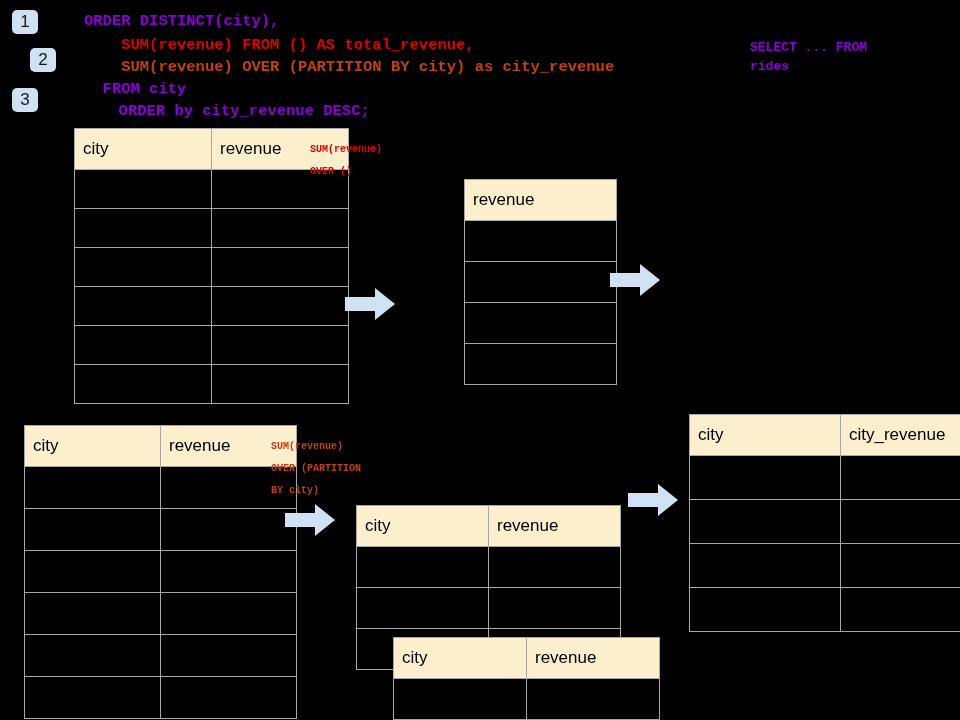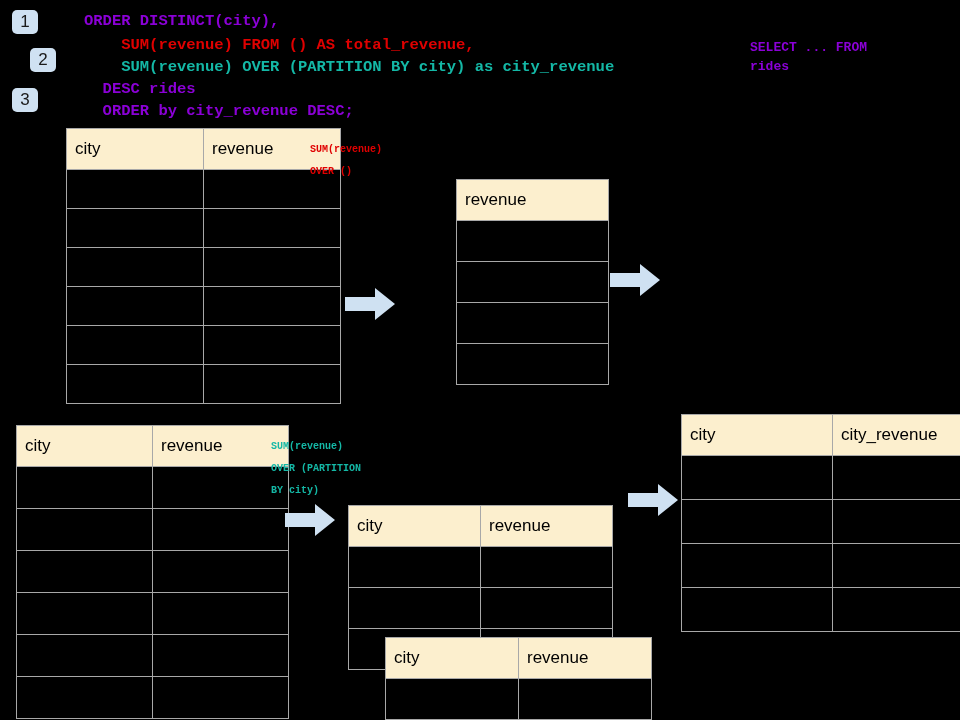--- a/index.html
+++ b/index.html
@@ -11,29 +11,29 @@
   .badge{position:absolute;background:#cfe1f2;color:#1a1a1a;border-radius:5px;
          font-family:"Liberation Sans",sans-serif;font-size:17px;
          display:flex;align-items:center;justify-content:center;}
 
   
   .sql{position:absolute;font-family:"Liberation Mono",monospace;
        font-size:15.5px;font-weight:bold;white-space:pre;line-height:21.5px;
        letter-spacing:0px;}
   .c-purple{color:#8B00D7;}
   .c-red{color:#E00000;}
-  .c-green{color:#14b8a6;}
+  .c-green{color:#c2410c;}
 
   
   .ann{position:absolute;font-family:"Liberation Mono",monospace;
        font-size:10px;font-weight:bold;white-space:pre;line-height:22px;}
   .ann.small{font-size:13px;line-height:19px;}
 
   
-  .tbl{position:absolute;border-collapse:collapse;table-layout:fixed;}
+  .tbl{position:absolute;border-collapse:collapse;table-layout:fixed;margin-left:8px;}
   .tbl td{border:1px solid #a8a8a8;padding:0;}
   .tbl td.hd{background:#FCEFCE;color:#000;font-size:17px;
              font-family:"Liberation Sans",sans-serif;padding:4px 8px;
              vertical-align:middle;white-space:nowrap;}
   .tbl td.cell{background:#000;}
 
   
   .arrow{position:absolute;}
 </style>
 </head>
@@ -41,22 +41,22 @@
 
 <div id="stage">
 
   <div class="badge" style="left:12px;top:10px;width:26px;height:24px;">1</div>
   <div class="badge" style="left:30px;top:48px;width:26px;height:24px;">2</div>
   <div class="badge" style="left:12px;top:88px;width:26px;height:24px;">3</div>
 
   <div class="sql c-purple" style="left:84px;top:11px;">ORDER DISTINCT(city),</div>
   <div class="sql c-red" style="left:84px;top:35px;">    SUM(revenue) FROM () AS total_revenue,</div>
   <div class="sql c-green" style="left:84px;top:57px;">    SUM(revenue) OVER (PARTITION BY city) as city_revenue</div>
-  <div class="sql c-purple" style="left:84px;top:79px;">  DESC rides</div>
-  <div class="sql c-purple" style="left:84px;top:101px;">  ORDER by city_revenue DESC;</div>
+  <div class="sql c-purple" style="left:84px;top:79px;">  FROM city</div>
+  <div class="sql c-purple" style="left:100px;top:101px;">  ORDER by city_revenue DESC;</div>
 
   <div class="ann small c-purple" style="left:750px;top:38px;">SELECT ... FROM
 rides</div>
 
   <table class="tbl" style="left:66px;top:128px;width:240px;">
     <tbody>
         <tr>
       <td class="hd" style="width:120px;height:32px;">city</td>
       <td class="hd" style="width:120px;height:32px;">revenue</td>
     </tr>

